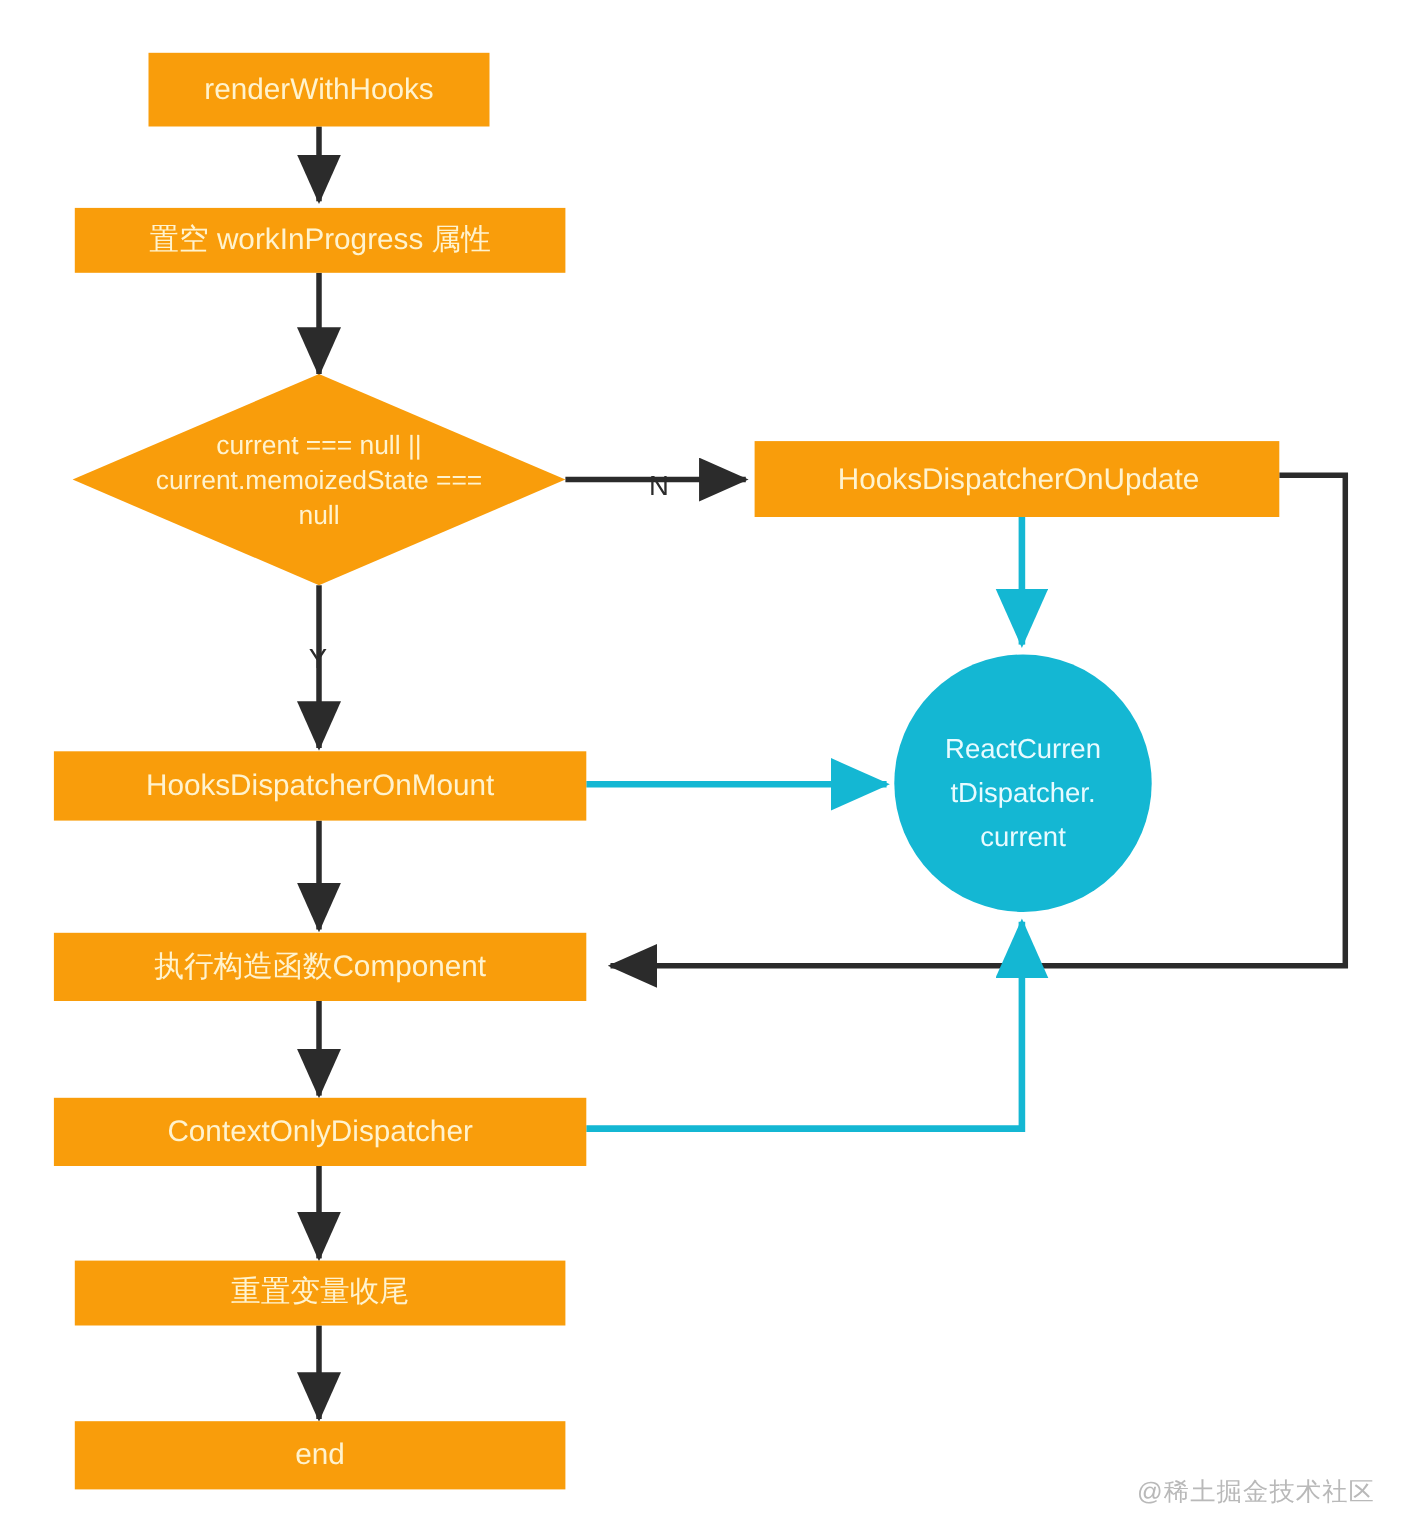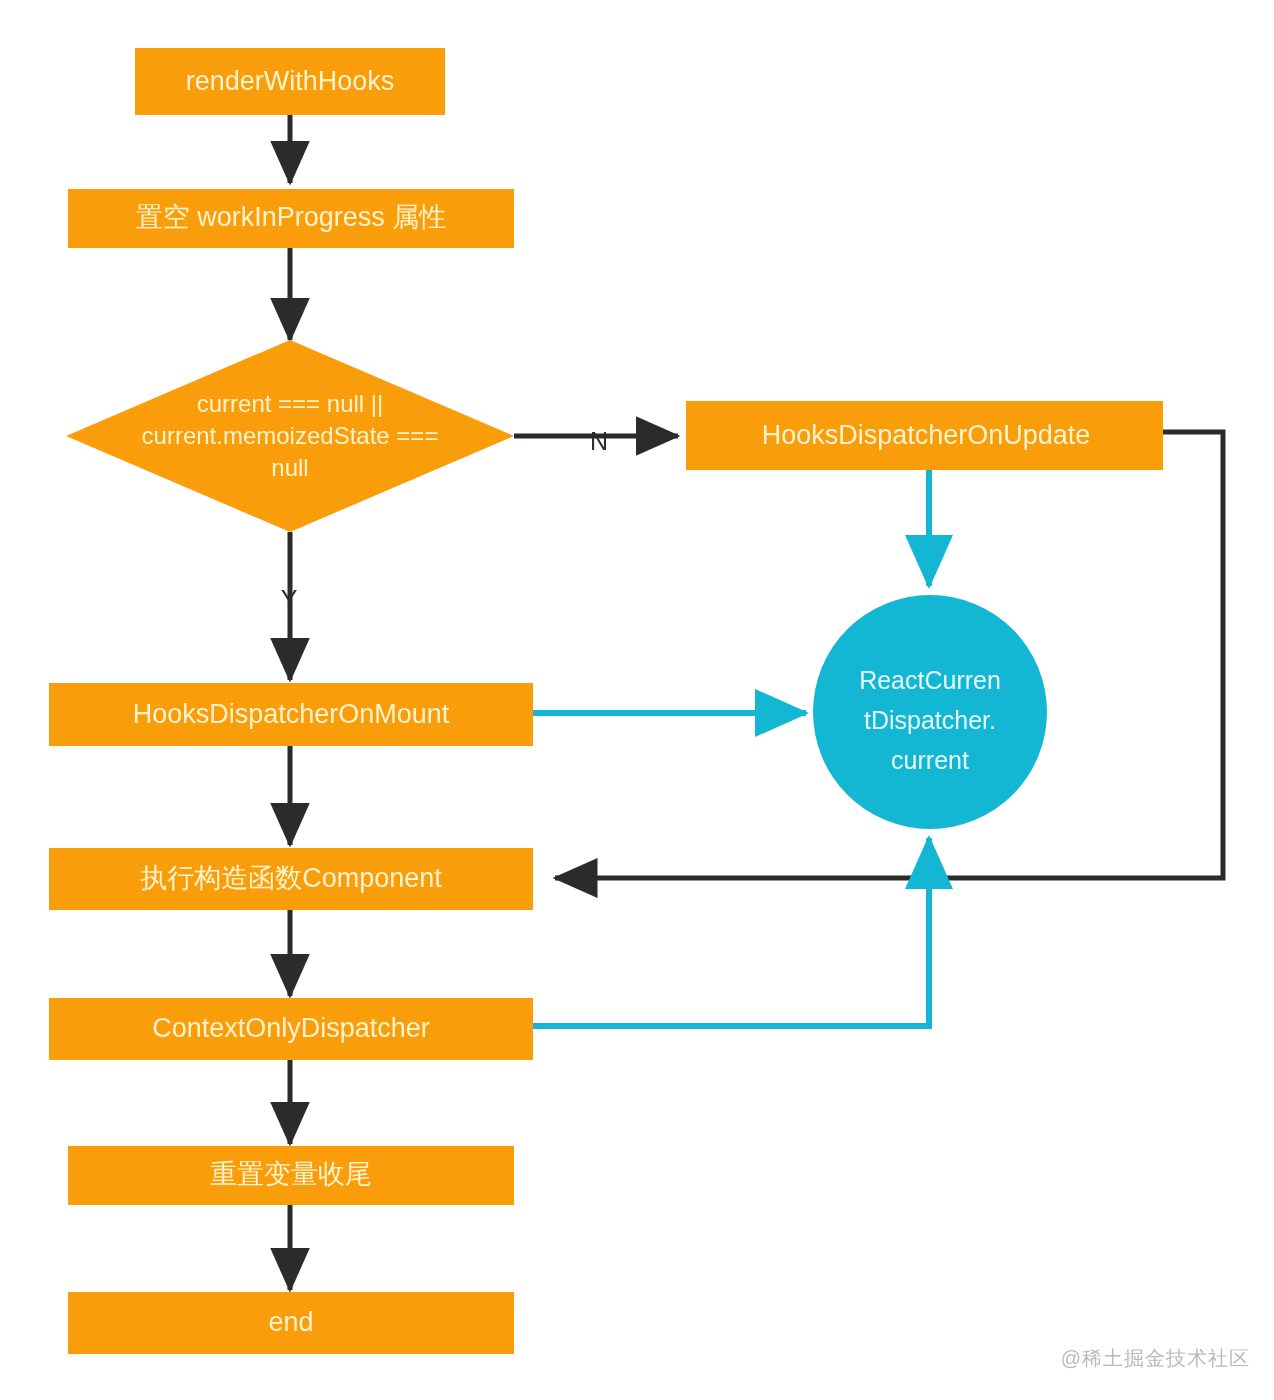--- a/index.html
+++ b/index.html
@@ -44,21 +44,21 @@
     font-family: "Liberation Sans", "DejaVu Sans", sans-serif;
     font-size: 25px;
     text-anchor: middle;
     dominant-baseline: middle;
   }
   .watermark {
     position: absolute;
     right: 24px;
     bottom: 28px;
     color: #b9b9b9;
-    font-size: 20px;
+    font-size: 23px;
     font-family: "Liberation Sans", "DejaVu Sans", sans-serif;
     letter-spacing: 1px;
     white-space: nowrap;
     user-select: none;
   }
 </style>
 </head>
 <body>
 
 <div id="canvas">

